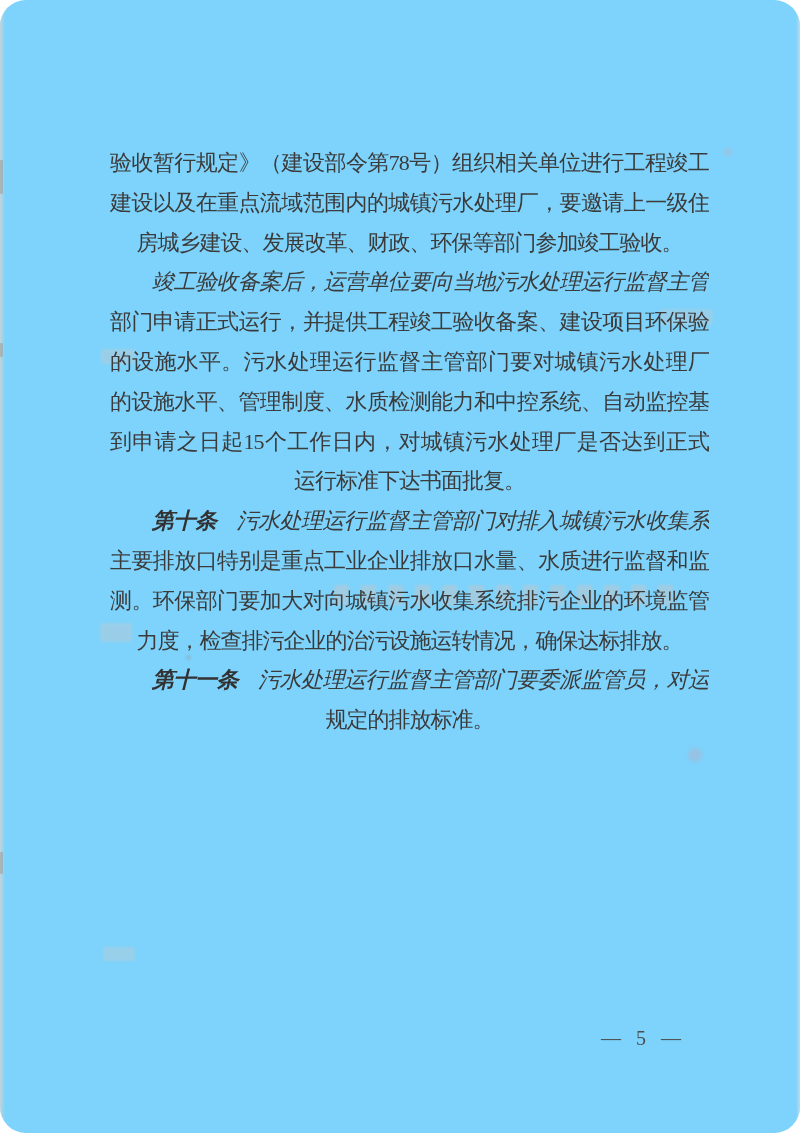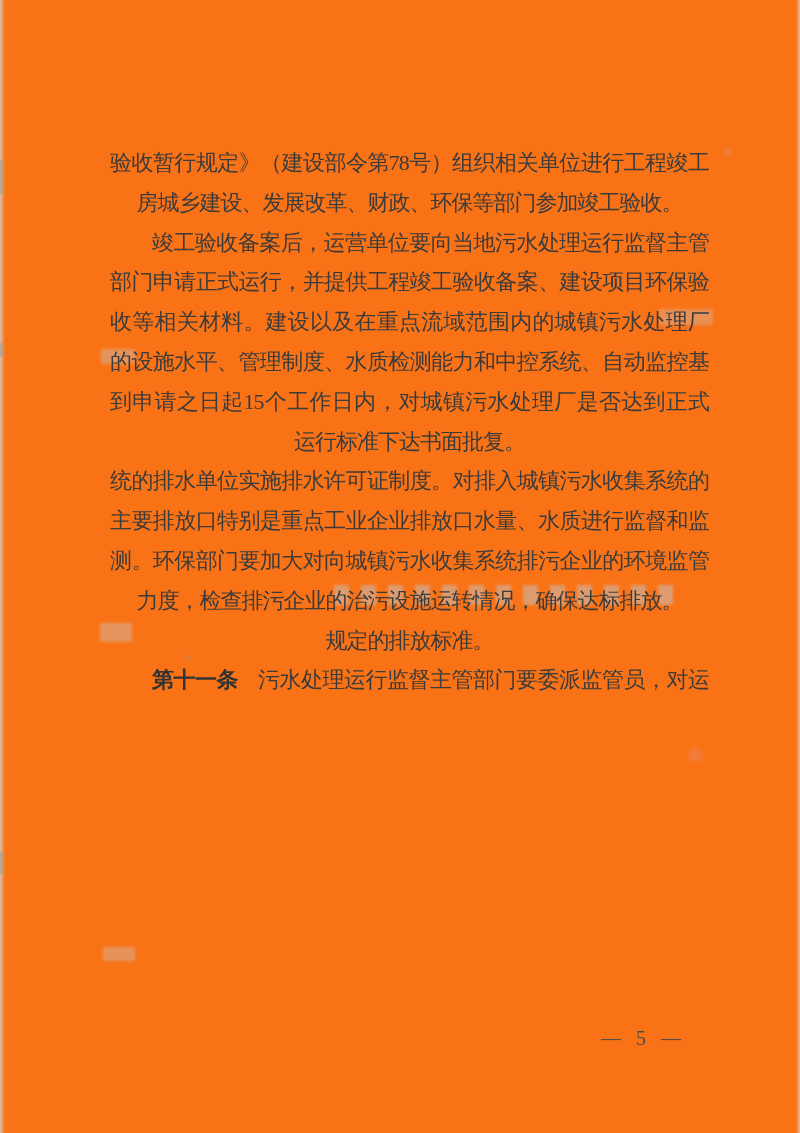--- a/index.html
+++ b/index.html
@@ -4,23 +4,24 @@
 <style>
   html, body {
     margin: 0;
     padding: 0;
     background: #ffffff;
   }
   .page {
     position: relative;
     width: 800px;
     height: 1133px;
-    background: #f97316;
+    background: #7dd3fc;
     overflow: hidden;
     font-family: "Liberation Serif", serif;
+    border-radius: 26px;
   }
   
   .edge-left {
     position: absolute; left: 0; top: 0; width: 5px; height: 100%;
     background: linear-gradient(90deg, #d4d4d0 0%, rgba(250,250,248,0) 100%);
     opacity: .8;
   }
   .edge-right {
     position: absolute; right: 0; top: 0; width: 4px; height: 100%;
     background: linear-gradient(270deg, #dddddb 0%, rgba(250,250,248,0) 100%);
@@ -45,20 +46,21 @@
     letter-spacing: -1px;
     overflow: hidden;
     text-align: center;
   }
   .line.fill {
     text-align: justify;
     text-align-last: justify;
   }
   .line.indent {
     padding-left: 42px;
+    font-style: italic;
   }
   .term {
     font-weight: 700;
     color: #323232;
     margin-right: 20px;
     font-family: "Liberation Sans", sans-serif;
   }
   
   .page-number {
     position: absolute;
@@ -111,48 +113,49 @@
   <div class="speck" style="left:688px; top:748px; width:14px; height:14px; background:rgba(222,150,160,.28); filter:blur(2px);"></div>
   <div class="speck" style="left:724px; top:148px; width:8px; height:8px; background:rgba(225,160,165,.25); filter:blur(1.5px);"></div>
   <div class="speck" style="left:310px; top:205px; width:6px; height:6px; background:rgba(160,160,155,.3); filter:blur(1px);"></div>
   <div class="speck" style="left:186px; top:655px; width:5px; height:5px; background:rgba(150,150,145,.35); filter:blur(1px);"></div>
 
   <div class="doc-body">
   <div class="line fill"><span class="line-text">验收暂行规定》（建设部令第78号）组织相关单位进行工程竣工</span></div>
 
 
 
+  <div class="line fill"><span class="line-text">建设以及在重点流域范围内的城镇污水处理厂，要邀请上一级住</span></div>
 
   <div class="line"><span class="line-text">房城乡建设、发展改革、财政、环保等部门参加竣工验收。</span></div>
 
   <div class="line fill indent"><span class="line-text">竣工验收备案后，运营单位要向当地污水处理运行监督主管</span></div>
 
   <div class="line fill"><span class="line-text">部门申请正式运行，并提供工程竣工验收备案、建设项目环保验</span></div>
 
-  <div class="line fill"><span class="line-text">收等相关材料。建设以及在重点流域范围内的城镇污水处理厂</span></div>
+  <div class="line fill"><span class="line-text">的设施水平。污水处理运行监督主管部门要对城镇污水处理厂</span></div>
 
   <div class="line fill"><span class="line-text">的设施水平、管理制度、水质检测能力和中控系统、自动监控基</span></div>
 
 
   <div class="line fill"><span class="line-text">到申请之日起15个工作日内，对城镇污水处理厂是否达到正式</span></div>
 
   <div class="line"><span class="line-text">运行标准下达书面批复。</span></div>
 
+  <div class="line fill indent"><span class="term">第十条</span><span class="line-text">污水处理运行监督主管部门对排入城镇污水收集系</span></div>
 
-  <div class="line fill"><span class="line-text">统的排水单位实施排水许可证制度。对排入城镇污水收集系统的</span></div>
 
   <div class="line fill"><span class="line-text">主要排放口特别是重点工业企业排放口水量、水质进行监督和监</span></div>
 
   <div class="line fill"><span class="line-text">测。环保部门要加大对向城镇污水收集系统排污企业的环境监管</span></div>
 
   <div class="line"><span class="line-text">力度，检查排污企业的治污设施运转情况，确保达标排放。</span></div>
 
 
 
+  <div class="line fill indent"><span class="term">第十一条</span><span class="line-text">污水处理运行监督主管部门要委派监管员，对运</span></div>
+
   <div class="line"><span class="line-text">规定的排放标准。</span></div>
-
-  <div class="line fill indent"><span class="term">第十一条</span><span class="line-text">污水处理运行监督主管部门要委派监管员，对运</span></div>
 
 </div>
 
   <div class="page-number">— 5 —</div>
 
 </div>
 
 </body></html>

